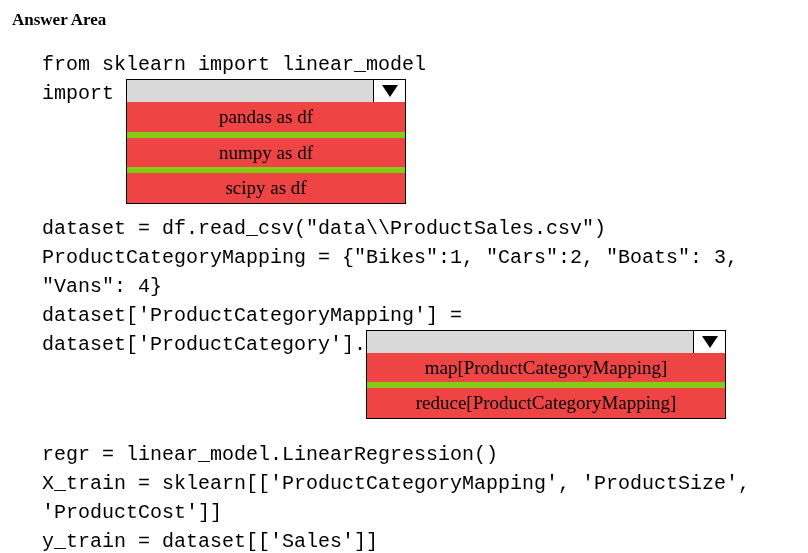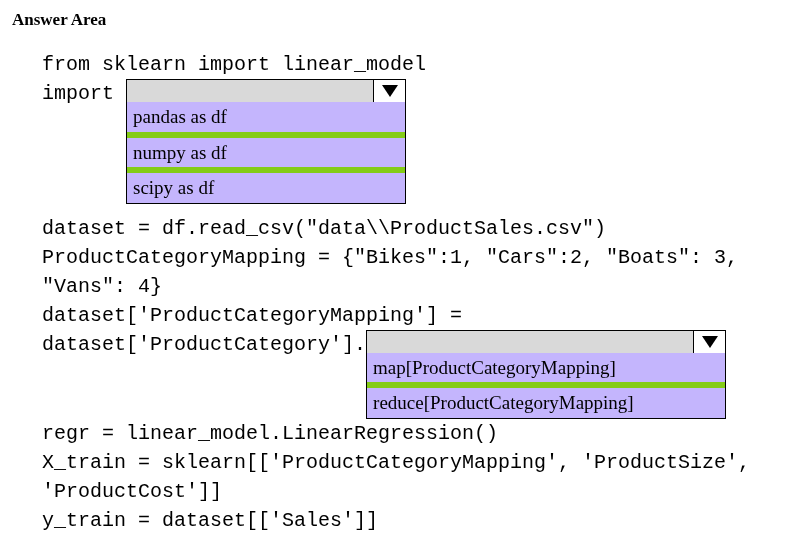--- a/index.html
+++ b/index.html
@@ -64,38 +64,39 @@
       border-left: 1px solid black;
       display: flex;
       align-items: center;
       justify-content: center;
     }
     .dropdown-arrow-box svg {
       width: 16px;
       height: 12px;
     }
     .dropdown-options {
-      background: #c4b5fd;
+      background: #ef4444;
+      text-align: center;
     }
     .dropdown-option {
       font-family: "Times New Roman", Times, serif;
       font-size: 19px;
       padding: 1px 6px;
       border-top: 6px solid #84cc16;
     }
     .dropdown-option:first-child {
       border-top: none;
     }
     .dropdown1 {
       width: 280px;
       margin-bottom: 10px;
     }
     .dropdown2 {
       width: 360px;
-      margin-bottom: 0;
+      margin-bottom: 21px;
     }
   </style>
 </head>
 <body>
 
 <div class="header">Answer Area</div>
 
 <div class="code-block">
   <span class="code-line">from sklearn import linear_model</span>
 

